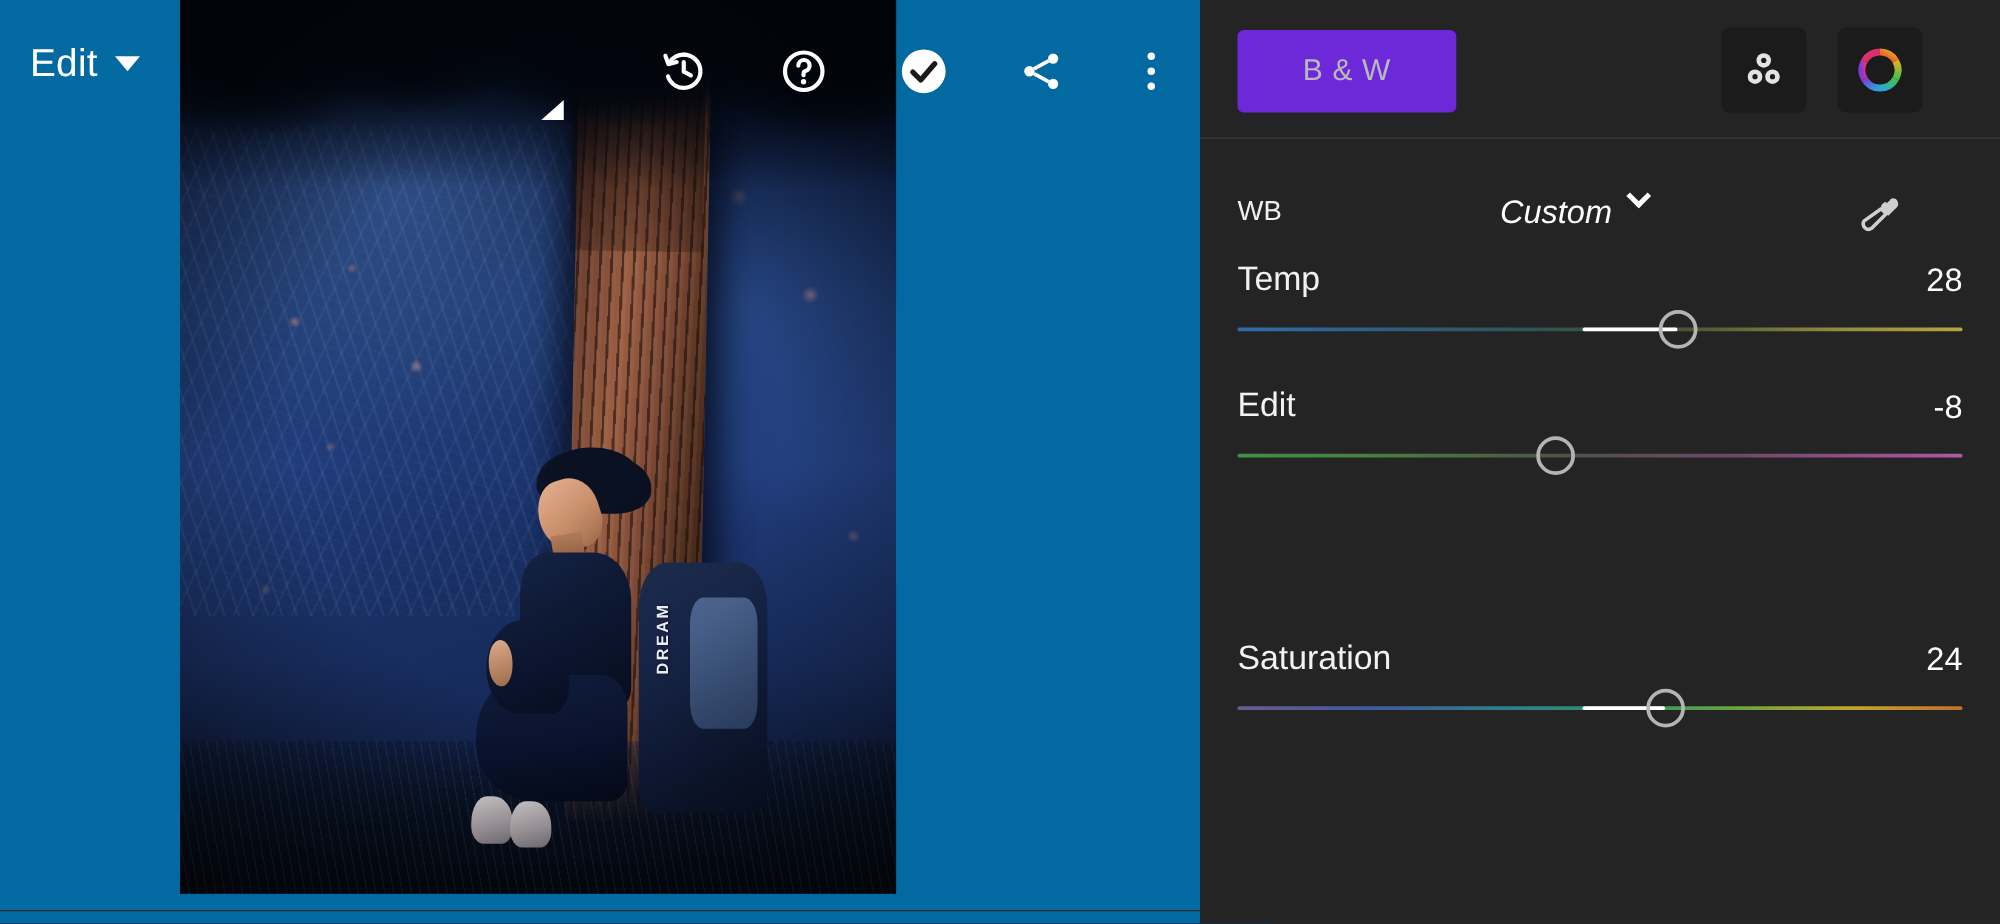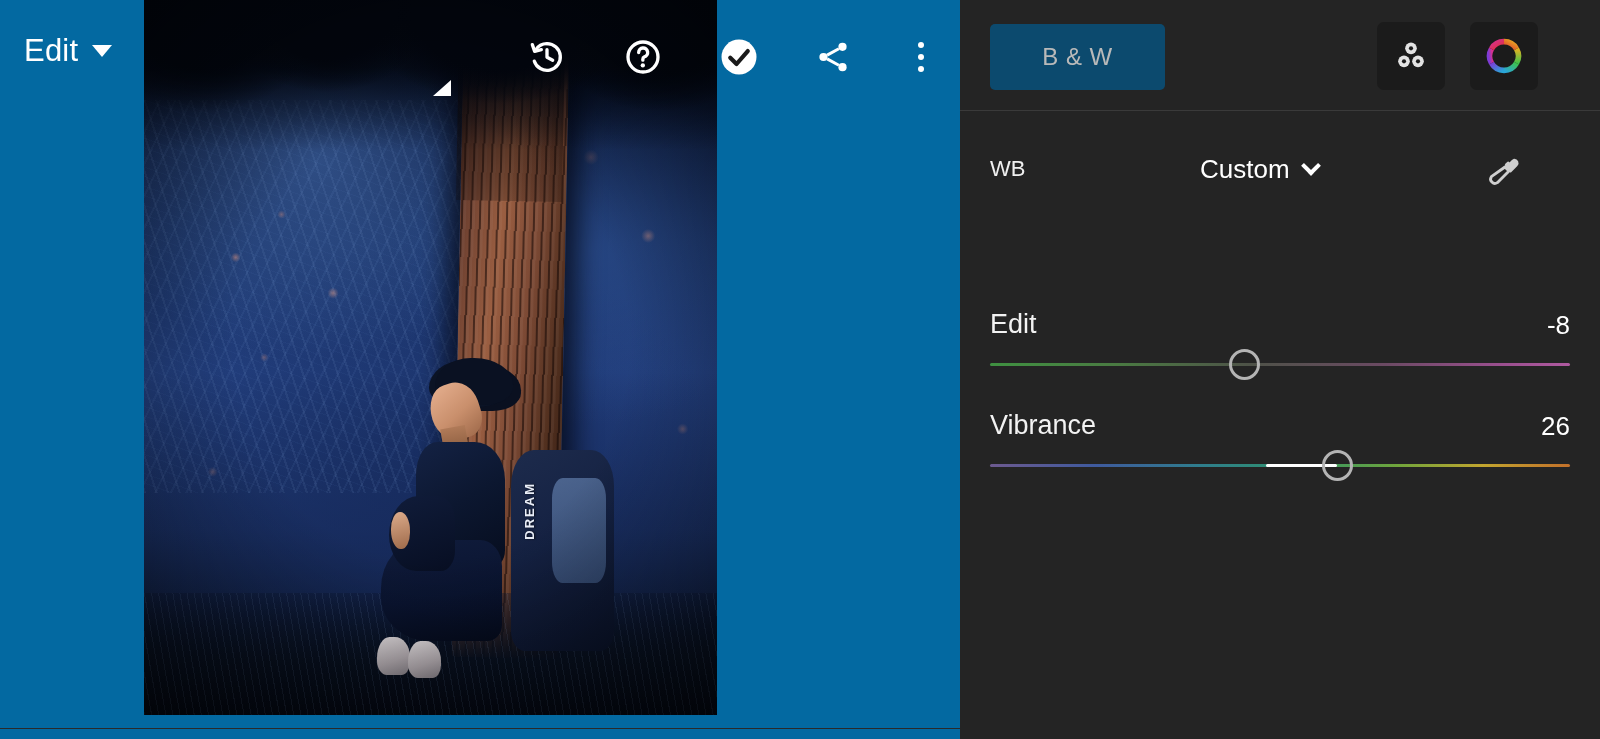--- a/index.html
+++ b/index.html
@@ -181,21 +181,21 @@
   .dot3 i { width:6px; height:6px; border-radius:50%; background:#fff; display:block; }
 
   
   #panel {
     position:absolute; left:960px; top:0; width:640px; height:739px;
     background:#242424;
   }
   #panel-header { position:relative; height:110px; }
   #bw-button {
     position:absolute; left:30px; top:24px; width:175px; height:66px;
-    background:#0c4a6e; border-radius:5px;
+    background:#6d28d9; border-radius:5px;
     display:flex; align-items:center; justify-content:center;
     color:#b9b9b9; font-size:24px; letter-spacing:.5px; cursor:pointer;
   }
   .hdr-icon-btn {
     position:absolute; top:22px; width:68px; height:68px;
     background:#1b1b1b; border-radius:7px;
     display:flex; align-items:center; justify-content:center; cursor:pointer;
   }
   #mix-button { left:417px; }
   #color-button { left:510px; background:#1b1b1b; }
@@ -204,21 +204,21 @@
     background:#3a3a3a;
   }
 
   
   #wb-row {
     position:absolute; left:0; top:144px; width:640px; height:56px;
   }
   #wb-label { position:absolute; left:30px; top:12px; color:#f0f0f0; font-size:22px; }
   #wb-value-group {
     position:absolute; left:240px; top:10px;
-    display:flex; align-items:center; gap:14px; cursor:pointer;
+    display:flex; align-items:flex-start; gap:14px; cursor:pointer;font-style:italic;
   }
   #wb-value { color:#fff; font-size:26px; }
   .chev {
     width:14px; height:14px;
     border-right:4px solid #fff; border-bottom:4px solid #fff;
     transform:rotate(45deg) translate(-3px,-3px);
   }
 
   
   .slider { position:absolute; left:0; width:640px; height:100px; }
@@ -415,32 +415,39 @@
         <svg width="40" height="40" viewBox="0 0 24 24">
           <g transform="rotate(0 12 12)">
             <path d="M18.6 3.4a2.6 2.6 0 0 1 2 4.4l-1.6 1.6-2.4 2.4-3.4-3.4 2.4-2.4 1.6-1.6a2.6 2.6 0 0 1 1.4-1z" fill="#cfcfcf"></path>
             <path d="M13.2 8.4l2.4 2.4-7 7a2.6 2.6 0 0 1-3.6-3.6z" fill="none" stroke="#cfcfcf" stroke-width="1.7" stroke-linejoin="round"></path>
             <rect x="13.1" y="6.2" width="5.4" height="3.4" rx="1" transform="rotate(45 15.8 7.9)" fill="#cfcfcf"></rect>
           </g>
         </svg>
       </div>
     </div>
 
+    <div class="slider s-temp">
+      <span class="s-name">Temp</span>
+      <span class="s-val">28</span>
+      <div class="track t-temp"></div>
+      <div class="fill" style="left:306px;width:76px;"></div>
+      <div class="handle" style="left:367px;"></div>
+    </div>
 
     <div class="slider s-tint">
       <span class="s-name">Edit</span>
       <span class="s-val">-8</span>
       <div class="track t-tint"></div>
       <div class="fill" style="left:284px;width:22px;background:rgba(255,255,255,0);"></div>
       <div class="handle" style="left:269px;"></div>
     </div>
 
-    <div class="slider s-vib">
-      <span class="s-name">Vibrance</span>
-      <span class="s-val">26</span>
-      <div class="track t-vib"></div>
-      <div class="fill" style="left:306px;width:71px;"></div>
-      <div class="handle" style="left:362px;"></div>
-    </div>
-
+
+    <div class="slider s-sat">
+      <span class="s-name">Saturation</span>
+      <span class="s-val">24</span>
+      <div class="track t-sat"></div>
+      <div class="fill" style="left:306px;width:66px;"></div>
+      <div class="handle" style="left:357px;"></div>
+    </div>
 
   </div>
 </div>
 
 </body></html>

